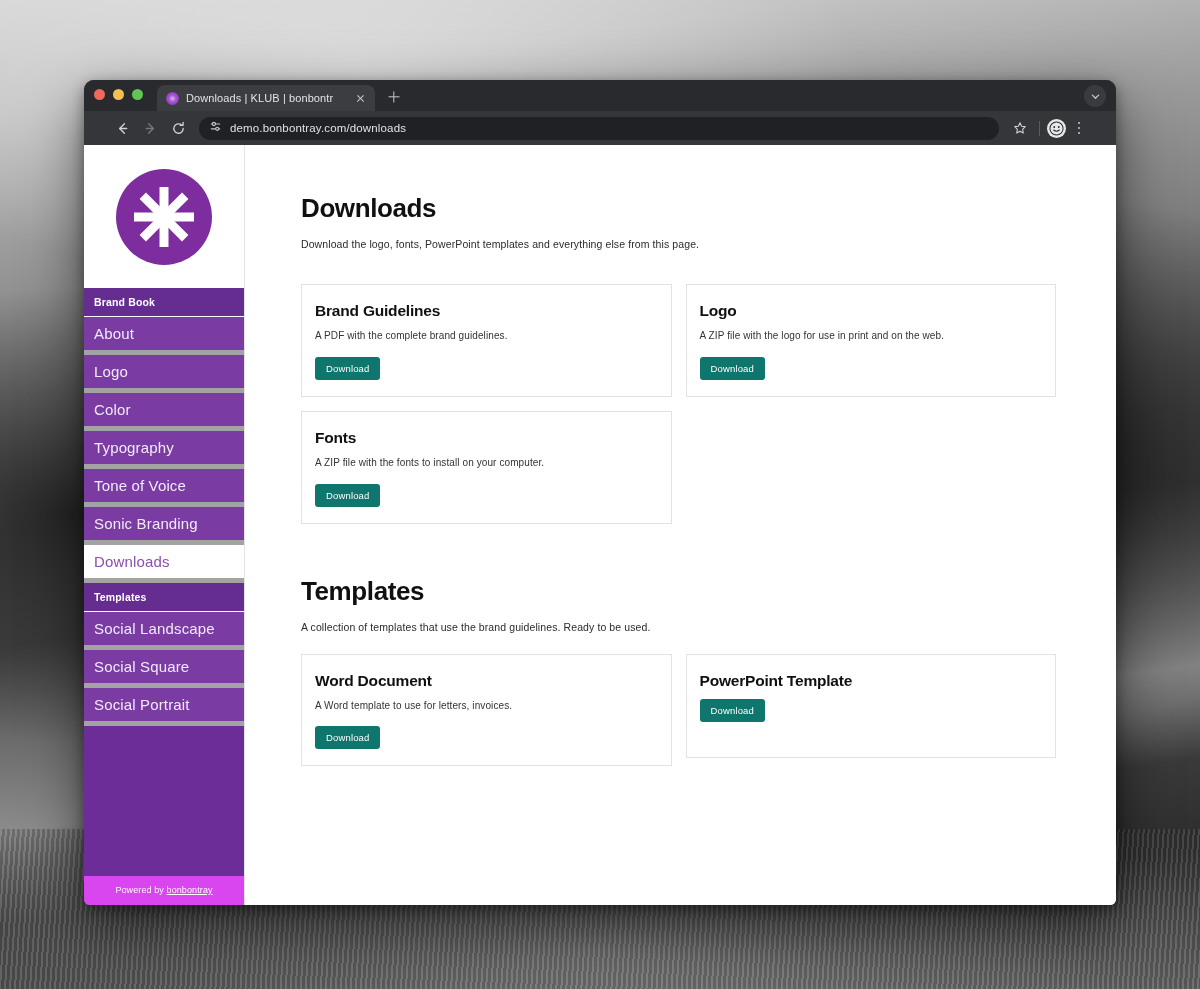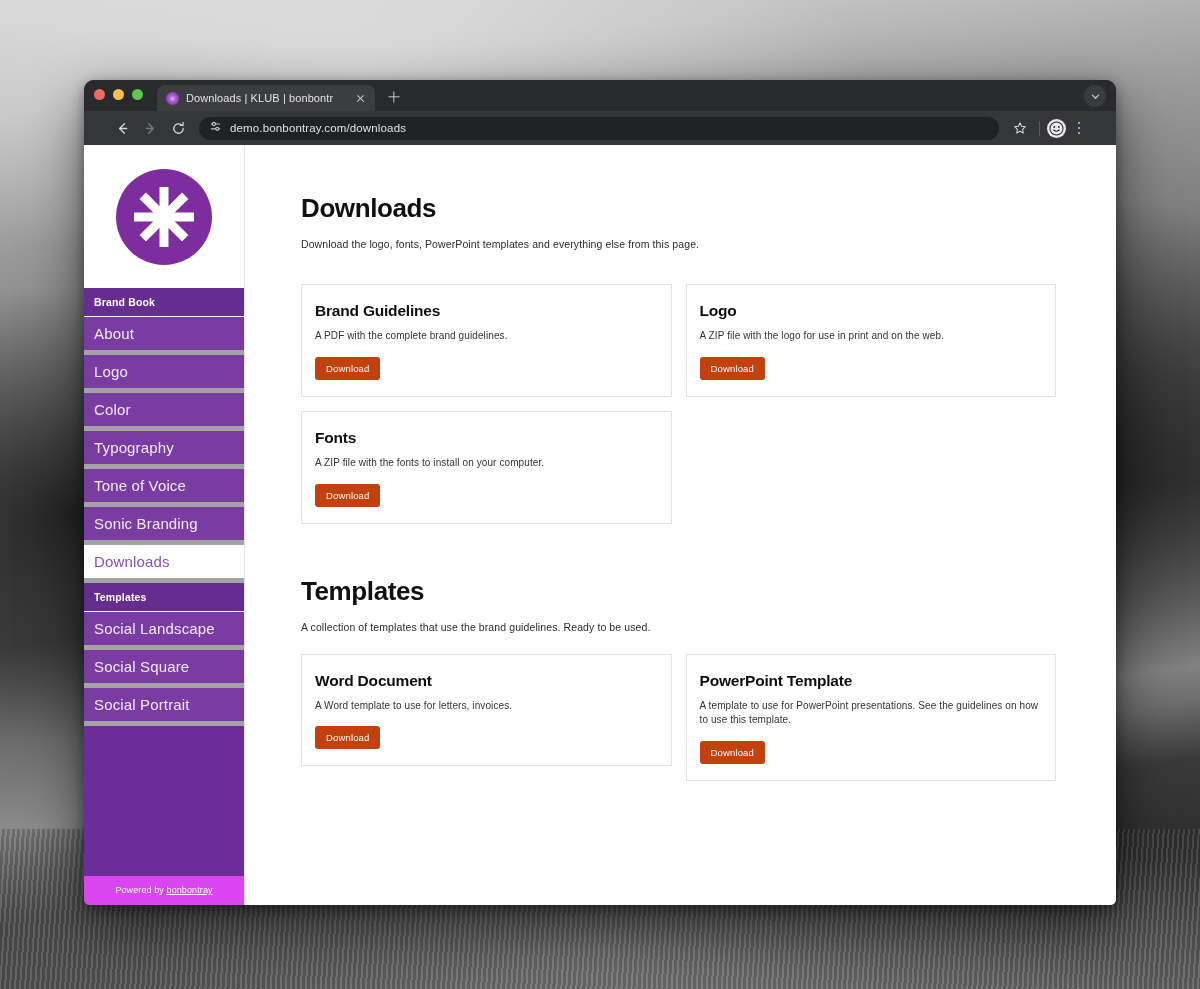--- a/index.html
+++ b/index.html
@@ -329,21 +329,21 @@
   }
   .card-desc {
     font-size: 10px;
     color: #333333;
     line-height: 1.48;
     margin-bottom: 13px;
     letter-spacing: 0.1px;
   }
   .download-btn {
     display: inline-block;
-    background: #c2410c;
+    background: #0f766e;
     color: #ffffff;
     font-size: 9.5px;
     padding: 6px 11px 6px;
     border-radius: 3px;
     letter-spacing: 0.15px;
     border: none;
     font-family: inherit;
   }
 
   .section-title {
@@ -519,20 +519,19 @@
 
       <div class="card-grid">
         <div class="card">
           <div class="card-title">Word Document</div>
           <div class="card-desc">A Word template to use for letters, invoices.</div>
           <button class="download-btn">Download</button>
         </div>
 
         <div class="card">
           <div class="card-title">PowerPoint Template</div>
-          <div class="card-desc">A template to use for PowerPoint presentations. See the guidelines on how to use this template.</div>
           <button class="download-btn">Download</button>
         </div>
       </div>
     </main>
 
   </div>
 </div>
 
 </body></html>

